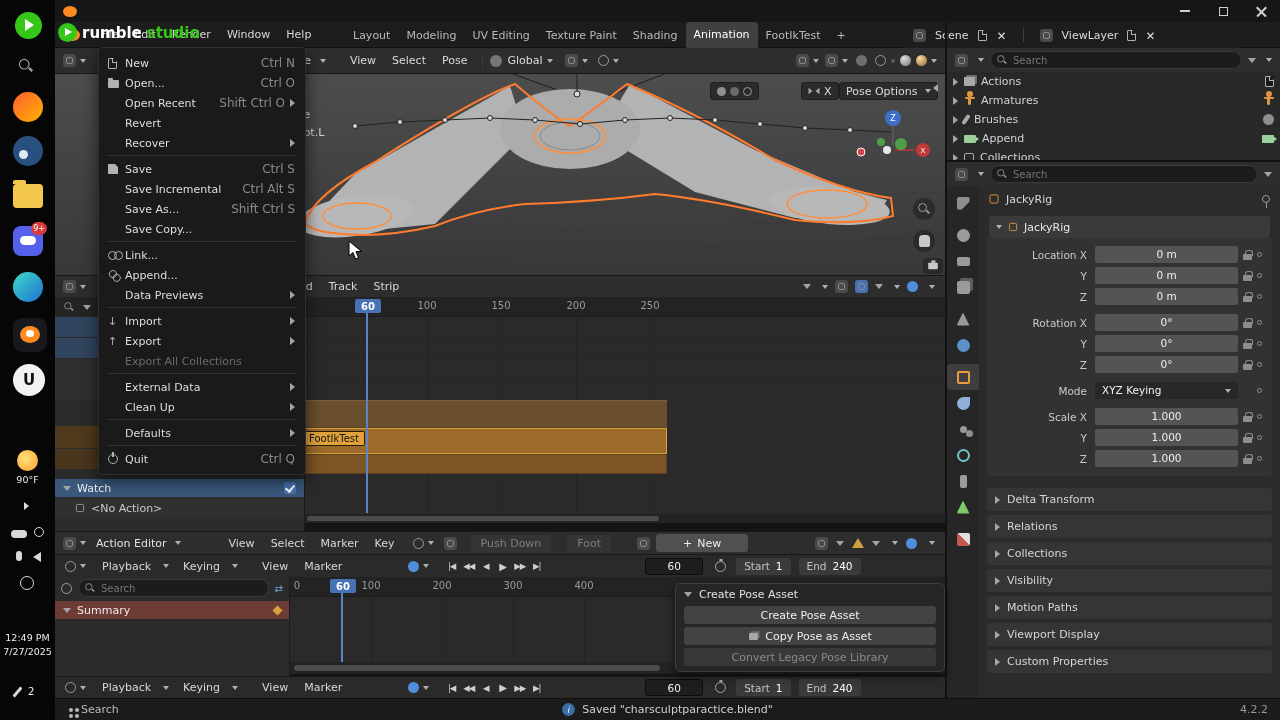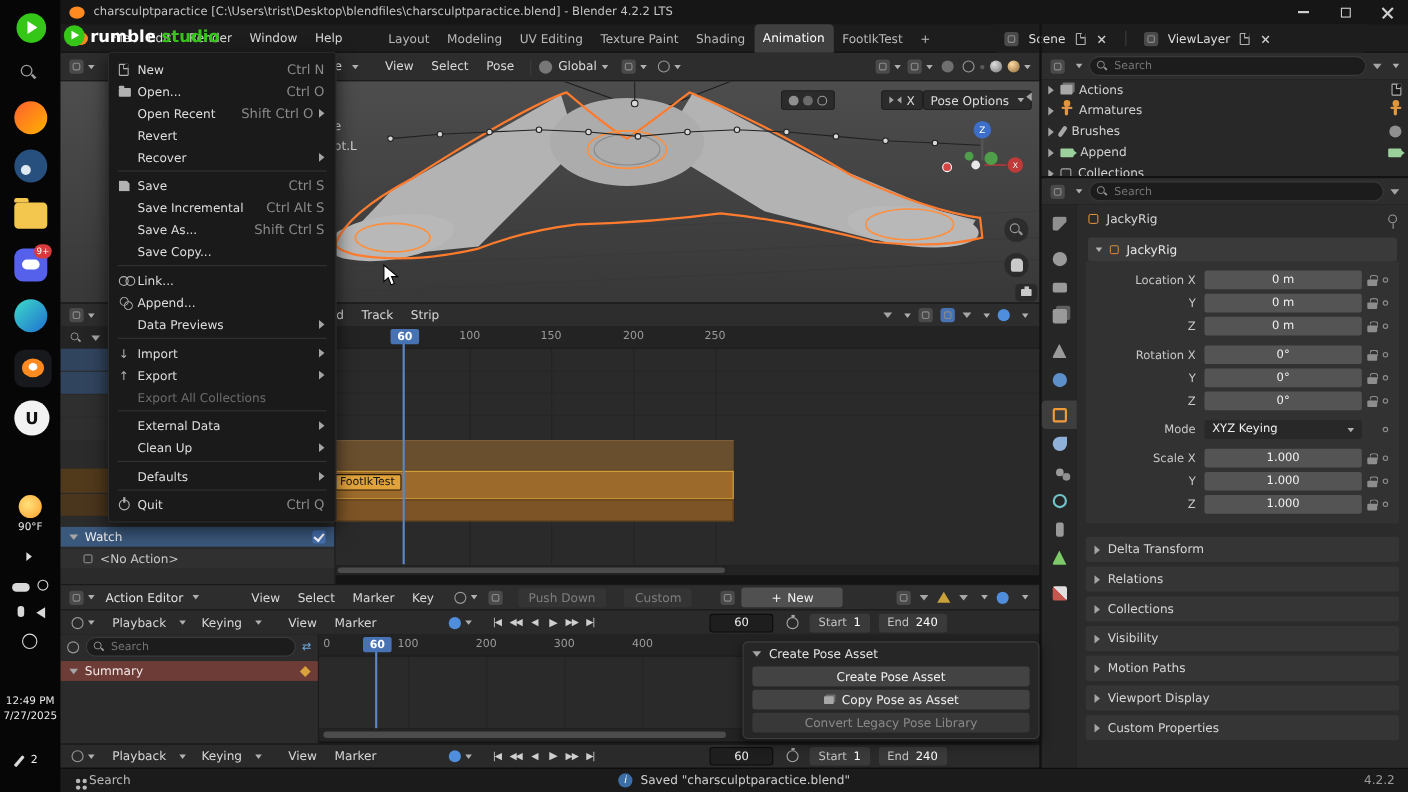--- a/index.html
+++ b/index.html
@@ -132,21 +132,20 @@
     <span class="abs" style="left:33px;top:552px;width:0;height:0;border-top:5px solid transparent;border-bottom:5px solid transparent;border-right:8px solid #d8d8d8"></span>
     <span class="abs" style="left:20px;top:576px;width:14px;height:14px;border:1.5px solid #d8d8d8;border-radius:50%"></span>
     <span class="dtext" style="top:632px">12:49 PM</span>
     <span class="dtext" style="top:646px">7/27/2025</span>
     <span class="abs" style="left:16px;top:686px;width:3px;height:12px;background:#d8d8d8;border-radius:1px;transform:rotate(40deg)"></span>
     <span class="abs" style="left:28px;top:686px;color:#eee;font-size:10px">2</span>
   </aside>
 
   <div class="abs row" id="titlebar" style="left:55px;top:0;width:1225px;height:22px;background:#161616">
     <span style="margin-left:8px;width:14px;height:11px;border-radius:50%;background:#ff8a1f"></span>
-    <span style="margin-left:8px;color:#c6c6c6;font-size:10.5px;white-space:nowrap">charsculptparactice [C:\Users\trist\Desktop\blendfiles\charsculptparactice.blend] - Blender 4.2.2 LTS</span>
     <span style="margin-left:auto" class="row">
       <span class="wbtn">
           <span class="minbar"></span>
         </span>
       <span class="wbtn">
           <span class="maxbox"></span>
         </span>
       <span class="wbtn">
           <span class="closeX"></span>
         </span>
@@ -368,21 +367,21 @@
         <span class="caret"></span>
     </span>
     <span class="hmenu" style="margin-left:40px">View</span>
     <span class="hmenu">Select</span>
     <span class="hmenu">Marker</span>
     <span class="hmenu">Key</span>
     <span class="gcirc" style="margin-left:10px;background:none;border:1.5px solid #9a9a9a"></span>
       <span class="caret"></span>
     <span class="gicon" style="margin-left:10px"></span>
     <span class="dimbtn" style="margin-left:14px">Push Down</span>
-    <span class="dimbtn" style="margin-left:16px">Custom</span>
+    <span class="dimbtn" style="margin-left:16px">Foot</span>
     <span class="gicon" style="margin-left:26px"></span>
     <span class="btn plus" style="margin-left:6px;width:92px">
         <span>New</span>
       </span>
     <span style="margin-left:auto;margin-right:10px;gap:8px" class="row">
       <span class="gicon"></span>
       <span class="tri-d"></span>
       <span style="width:0;height:0;border-left:6px solid transparent;border-right:6px solid transparent;border-bottom:10px solid #c9a23a"></span>
       <span class="tri-d"></span>
         <span class="caret"></span>

